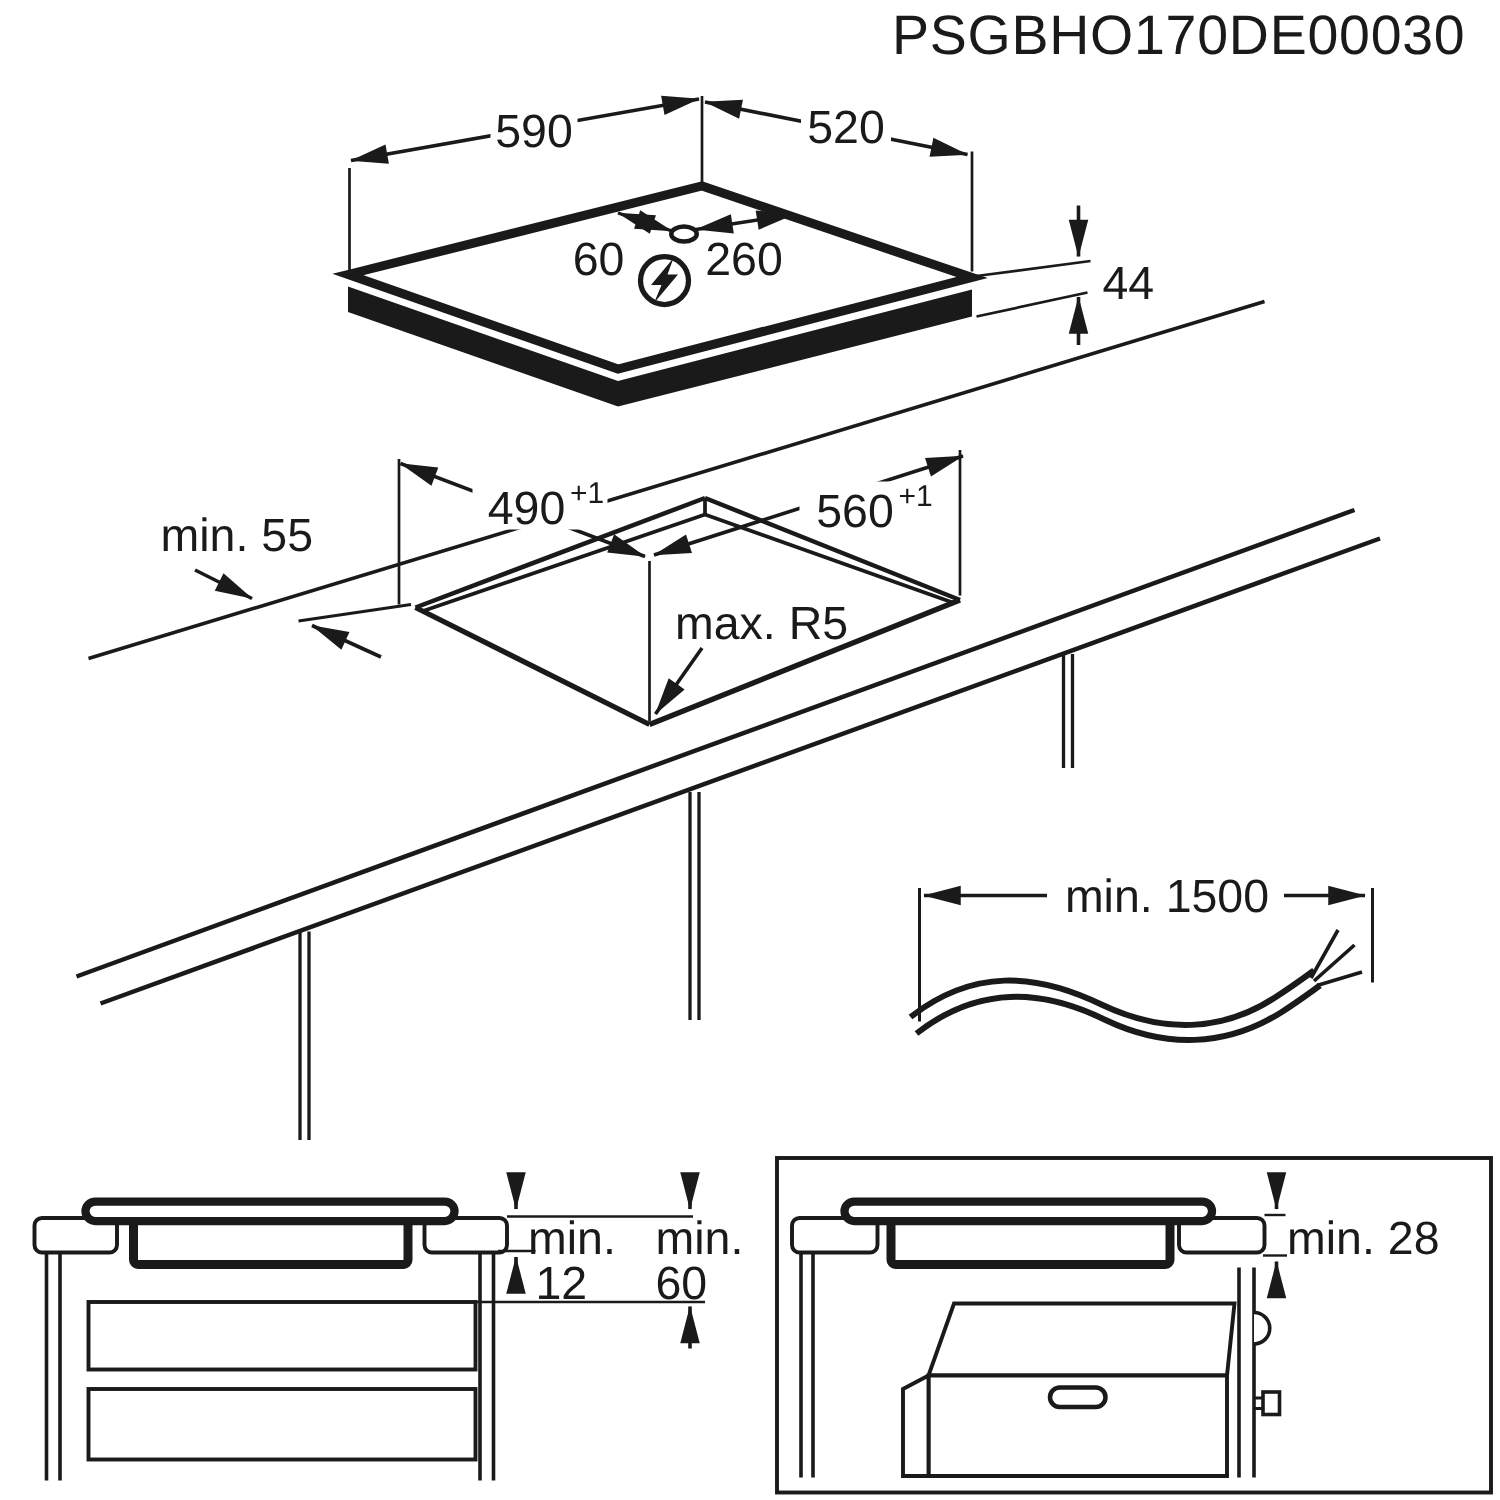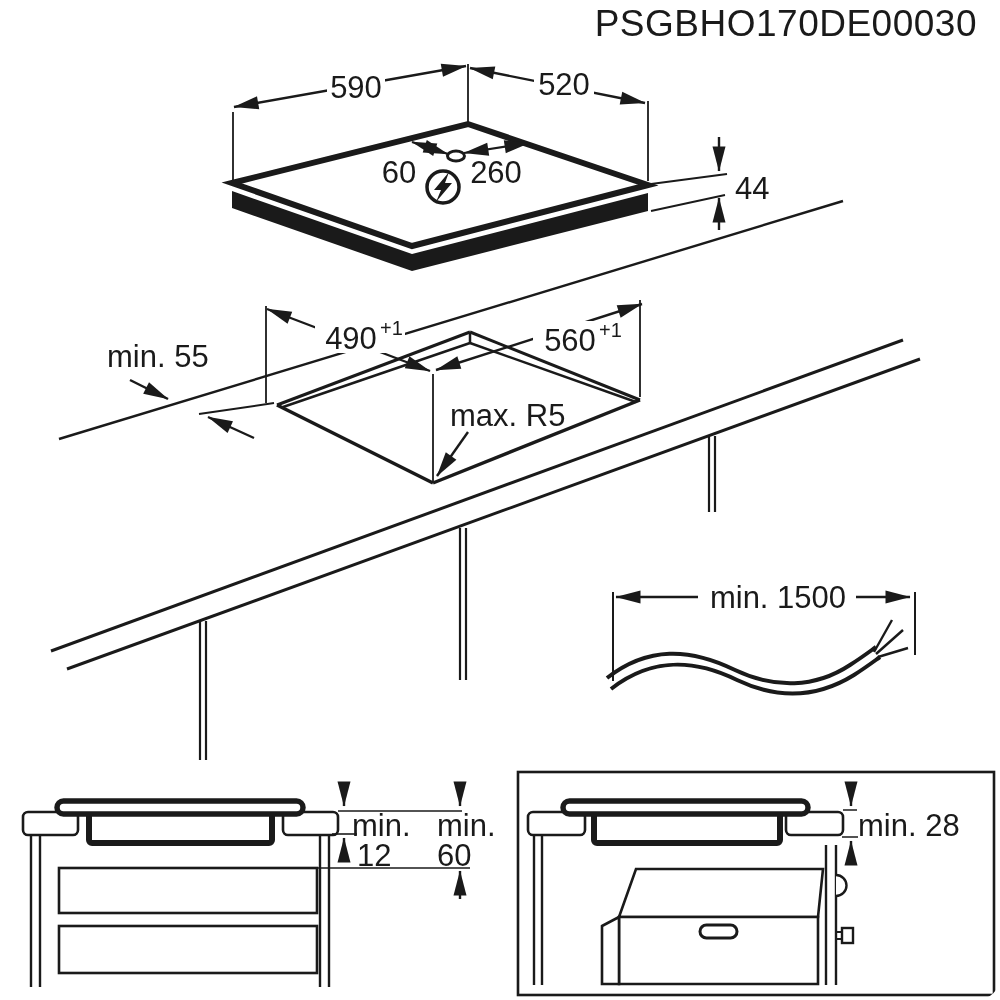--- a/index.html
+++ b/index.html
@@ -1,16 +1,16 @@
 <!DOCTYPE html>
 <html><head>
 <meta charset="utf-8">
 <style>
   html,body{margin:0;padding:0;background:#ffffff;}
-  .page{position:relative;width:1000px;height:1000px;background:#fff;overflow:hidden;border-radius:23px;}
+  .page{position:relative;width:1000px;height:1000px;background:#fff;overflow:hidden;}
   svg{display:block;}
   text{font-family:"Liberation Sans","DejaVu Sans",sans-serif;fill:#1a1a1a;}
   .dim{font-size:31px;}
   .sup{font-size:20px;}
   .code{font-size:37px;letter-spacing:0.5px;}
   .ln{stroke:#1a1a1a;fill:none;}
   .fillw{fill:#ffffff;}
 </style>
 </head>
 <body>

